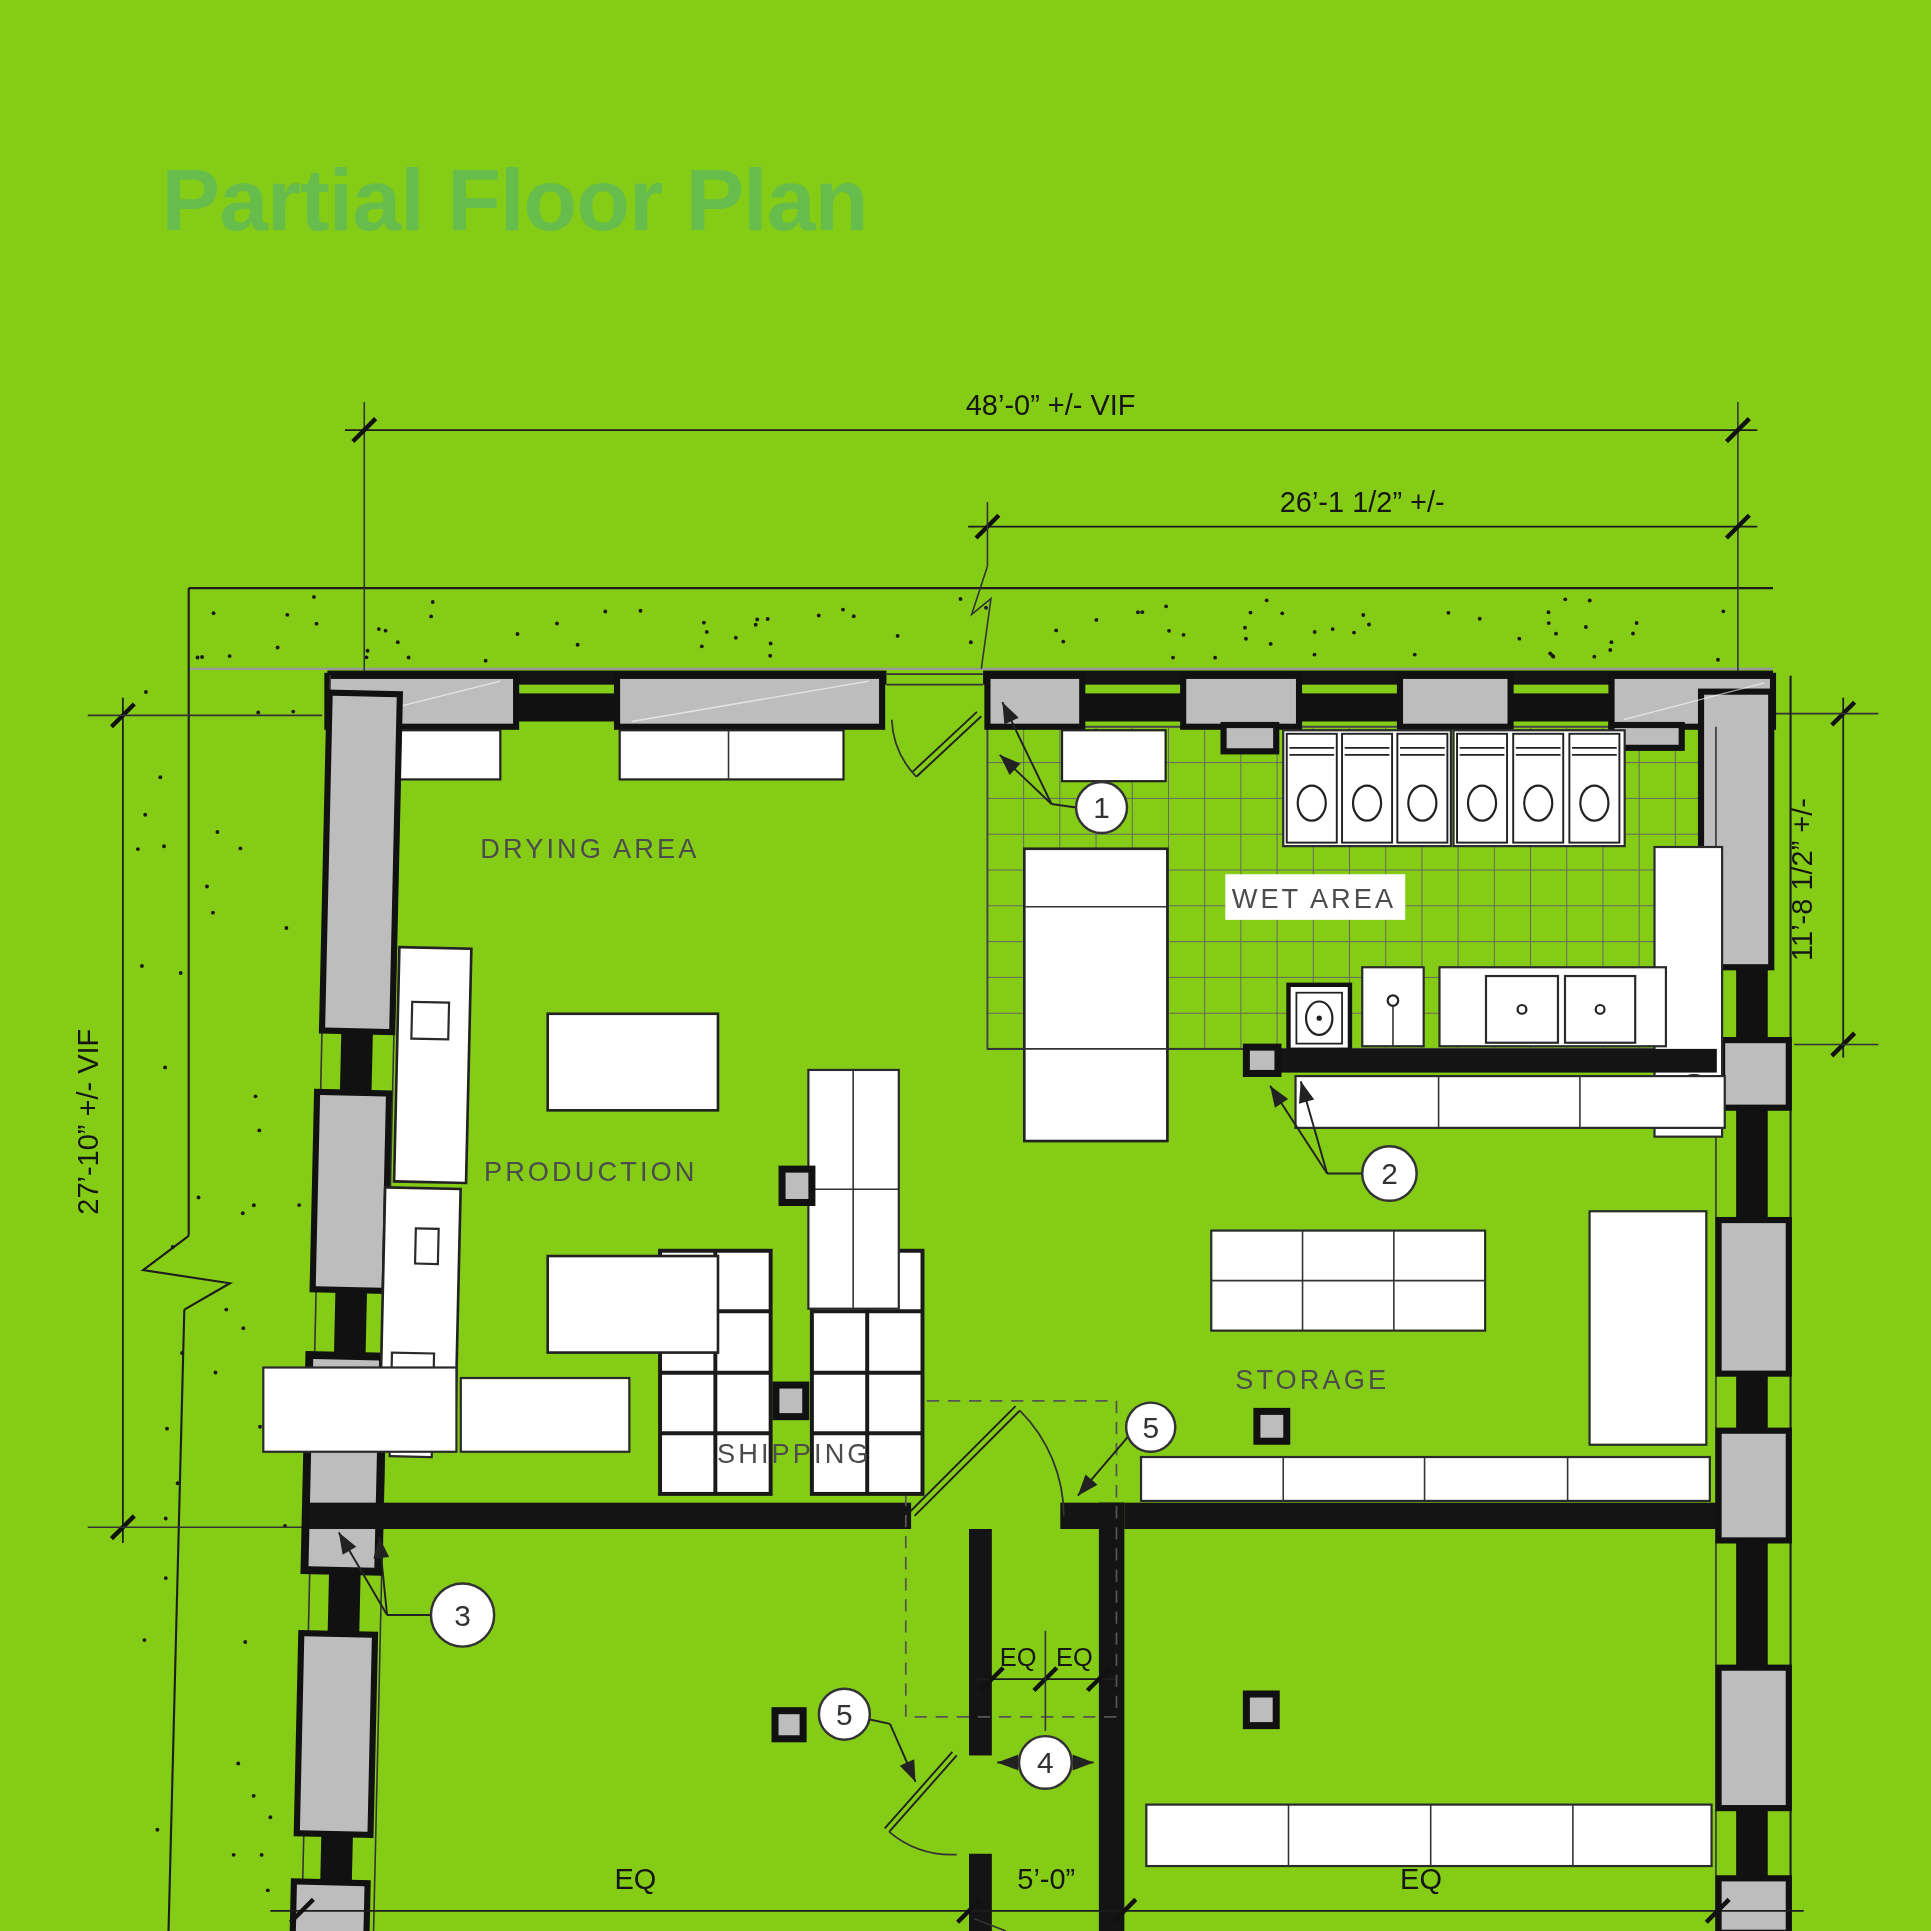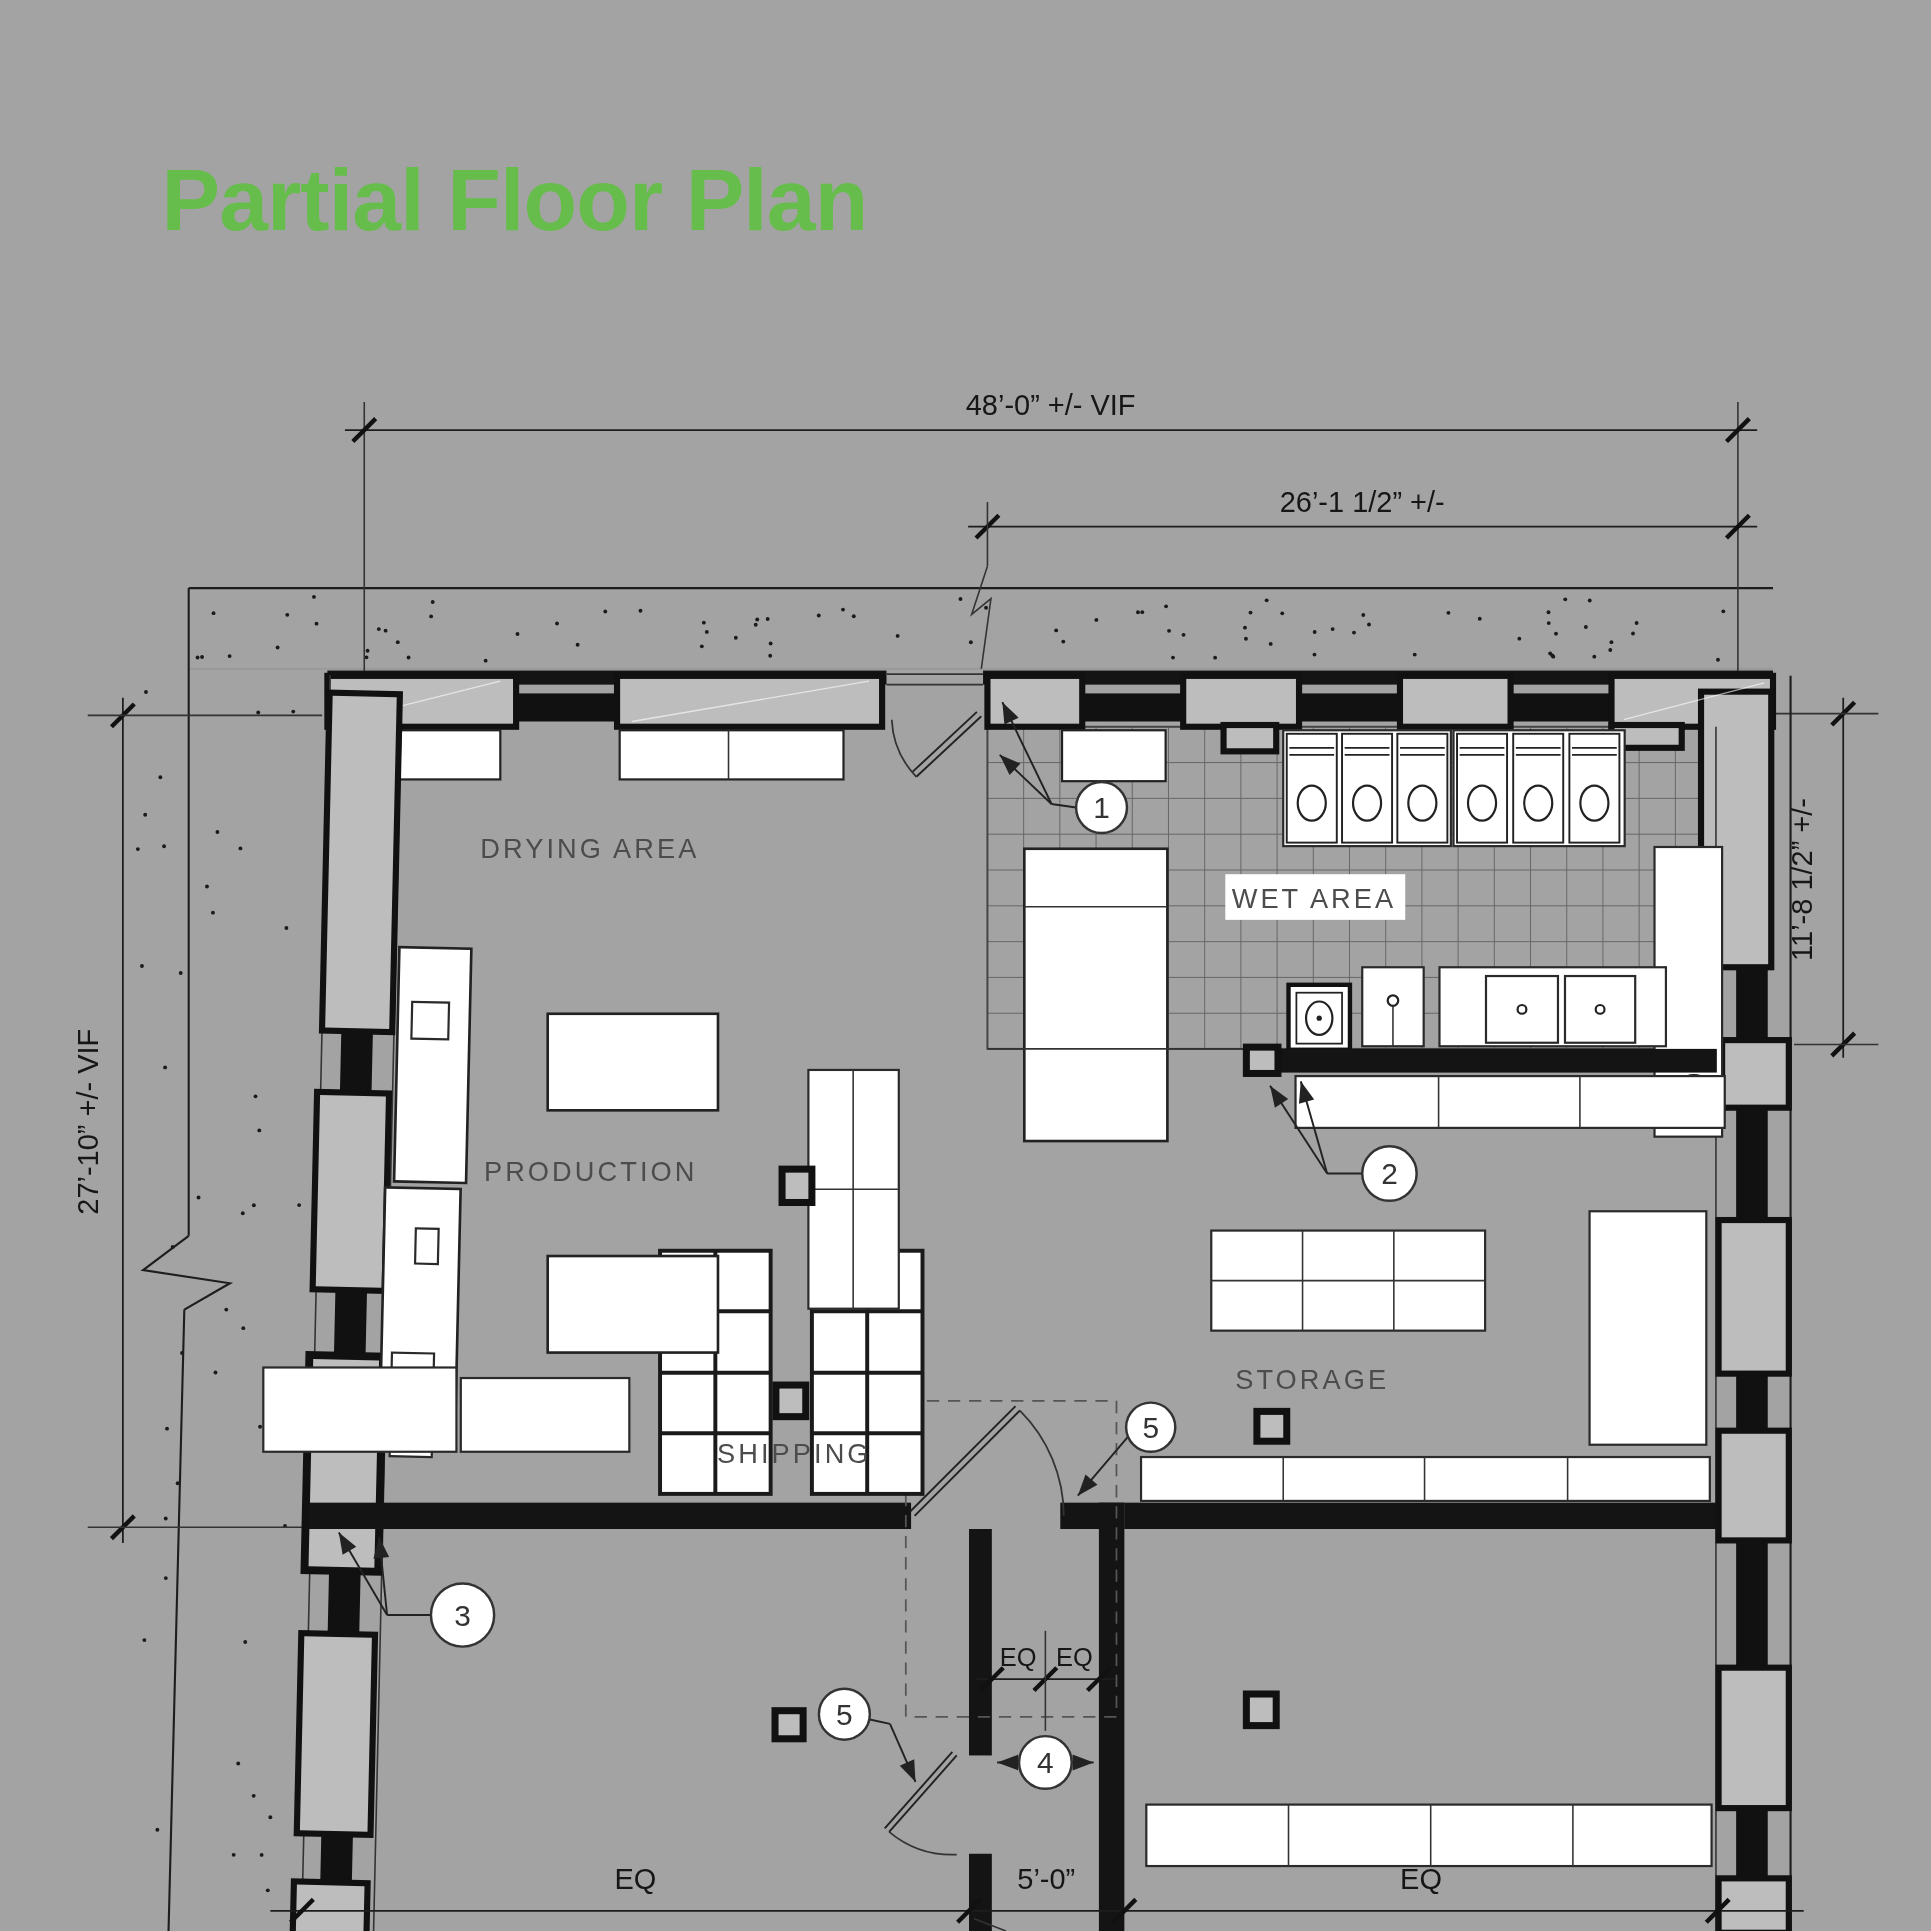--- a/index.html
+++ b/index.html
@@ -2,21 +2,21 @@
 <html style="--title-green: #67bd4b; --pier-gray: #bdbdbd; --wall-black: #141414; --label-gray: #4c4c4c;font-size:14px"><head>
 <meta charset="utf-8">
 <style>
   :root{
     --title-green:#67bd4b;
     --pier-gray:#bdbdbd;
     --wall-black:#141414;
     --label-gray:#4c4c4c;
   }
   html,body{margin:0;padding:0;background:#ffffff;}
-  #stage{position:relative;width:1931px;height:1931px;background:#a3a3a3;
+  #stage{position:relative;width:1931px;height:1931px;background:#84cc16;
     font-family:"Liberation Sans", sans-serif;}
   svg{display:block}
   .title-text{font-family:"Liberation Sans",sans-serif;font-weight:bold;
     font-size:100px;fill:var(--title-green);letter-spacing:-1px;}
   .dim{font-family:"Liberation Sans",sans-serif;font-size:33px;fill:#161616;}
   .eq{font-family:"Liberation Sans",sans-serif;font-size:29px;fill:#161616;}
   .room{font-family:"Liberation Sans",sans-serif;font-size:31px;fill:var(--label-gray);letter-spacing:3.5px;}
   .cnum{font-family:"Liberation Sans",sans-serif;font-size:34px;fill:#333;}
   .thin{stroke:#333;stroke-width:1.8;fill:none}
   .xline{stroke:#1d1d1d;stroke-width:2.4;fill:none}

